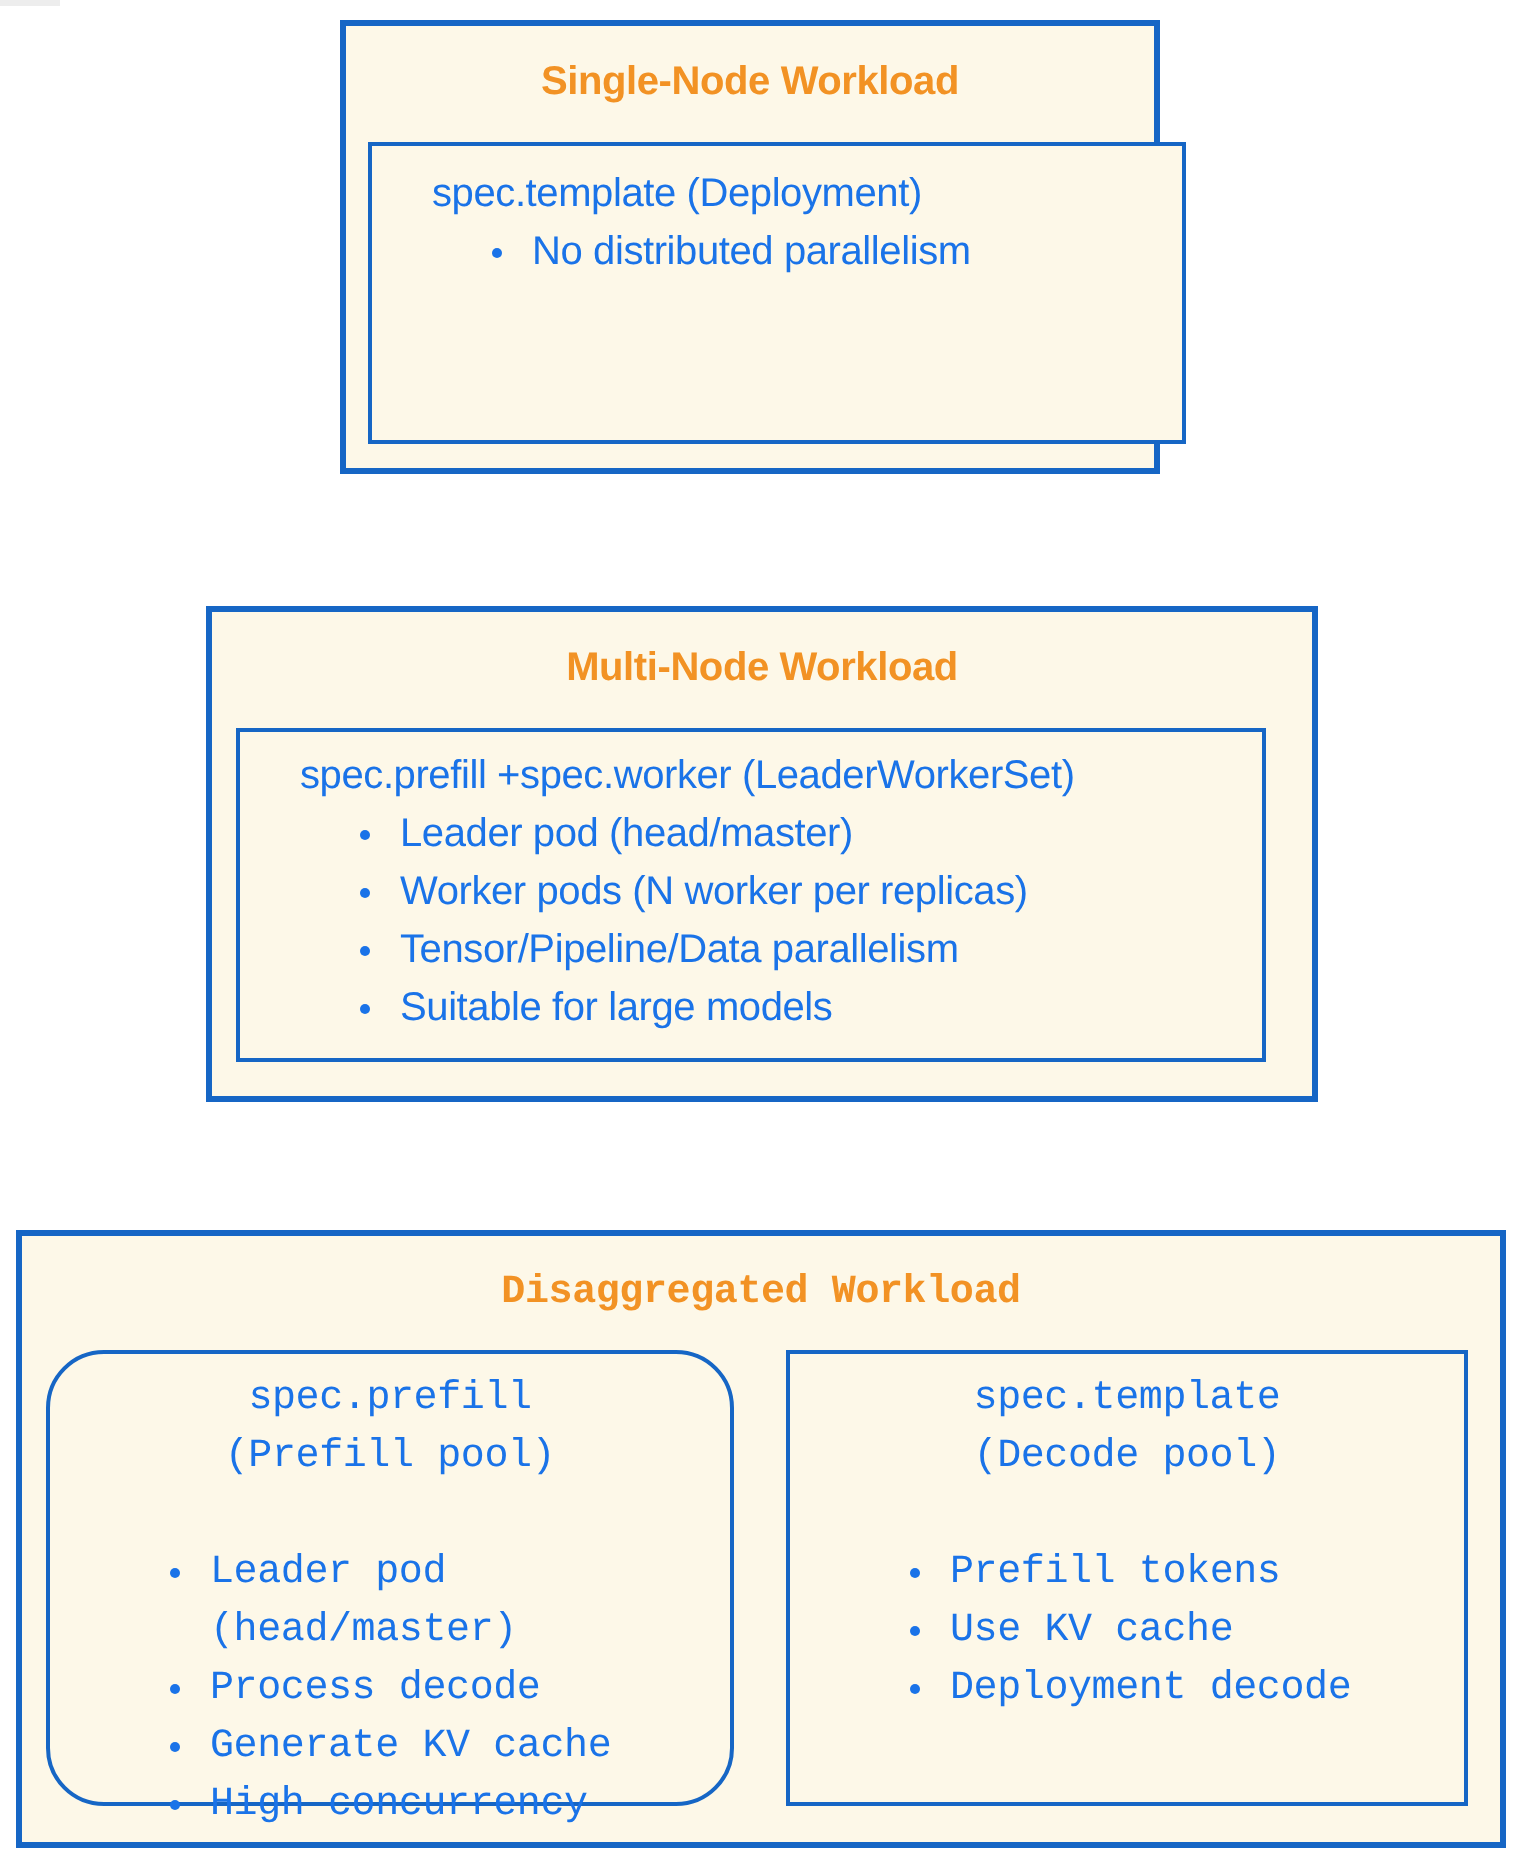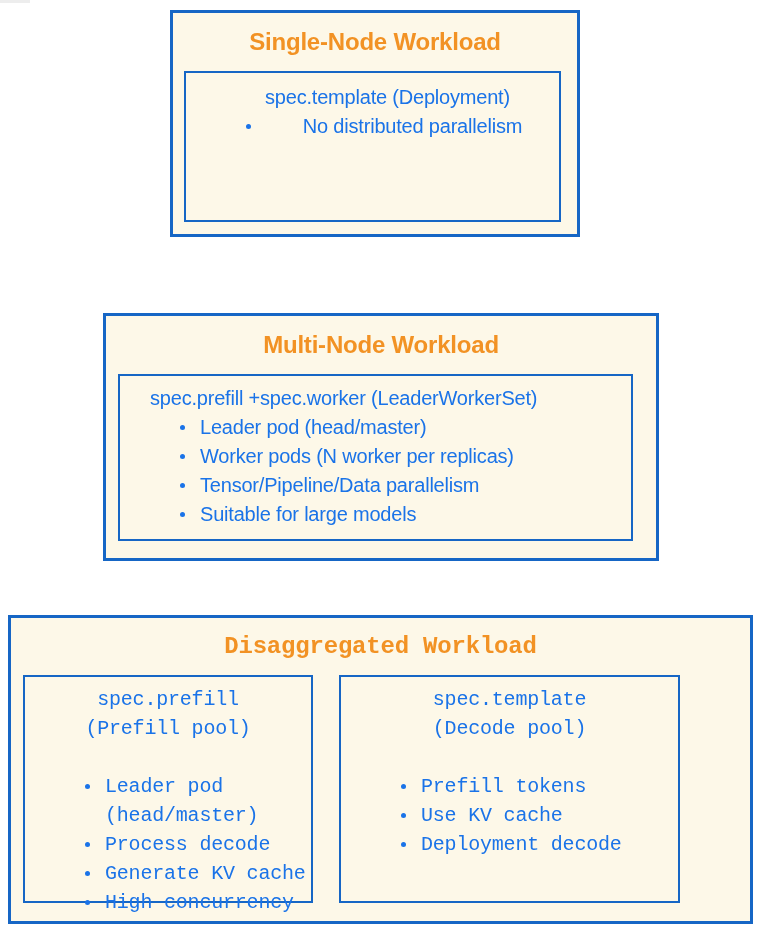--- a/index.html
+++ b/index.html
@@ -17,43 +17,43 @@
     width: 30px; height: 3px;
     background: #ededed;
   }
 
   .panel {
     position: absolute;
     background: #fdf8e8;
     border: 3px solid #1666c5;
   }
   .panel-single { left: 170px; top: 10px;  width: 410px; height: 227px; }
-  .panel-multi  { left: 103px; top: 313px; width: 556px; height: 248px; }
+  .panel-multi  { left: 103px; top: 303px; width: 556px; height: 248px; }
   .panel-disagg { left: 8px;   top: 615px; width: 745px; height: 309px; font-family: Liberation Mono, monospace; }
 
   .panel-title {
     margin: 14px 0 0 0;
     text-align: center;
-    font-size: 24px;
+    font-size: 20px;
     line-height: 29px;
     font-weight: 700;
     letter-spacing: -0.2px;
     color: #f29224;
   }
 
   .spec-box {
     background: #fdf8e8;
     border: 2px solid #1666c5;
     margin-top: 15px;
     color: #1a73e8;
     font-size: 20px;
     line-height: 29px;
     letter-spacing: -0.2px;
   }
-  .panel-single .spec-box { margin-left: 11px; width: 377px; height: 151px; padding-top: 10px; text-align: center; }
+  .panel-single .spec-box { margin-left: 11px; width: 409px; height: 151px; padding-top: 10px; }
   .panel-multi  .spec-box { margin-left: 12px; width: 515px; height: 167px; padding-top: 8px; }
 
   .spec-header { padding-left: 30px; }
   .spec-header.centered { padding-left: 0; text-align: center; }
 
   .bullets { margin: 0; padding: 0; list-style: none; }
   .bullets li { position: relative; padding-left: 80px; }
   .bullets li::before {
     content: "";
     position: absolute;
@@ -62,21 +62,21 @@
     border-radius: 50%;
     background: #1a73e8;
   }
 
   .box-row {
     display: flex;
     gap: 26px;
     margin: 14px 12px 0 12px;
   }
   .box-row .spec-box { margin: 0; height: 228px; padding-top: 8px; }
-  .spec-box.prefill { width: 290px; }
+  .spec-box.prefill { width: 344px; border-radius: 29px; }
   .spec-box.decode  { width: 341px; }
   .line-spacer { height: 29px; }
 </style>
 </head>
 <body>
 
 <div class="canvas">
 
   <div class="corner-artifact"></div>
 

